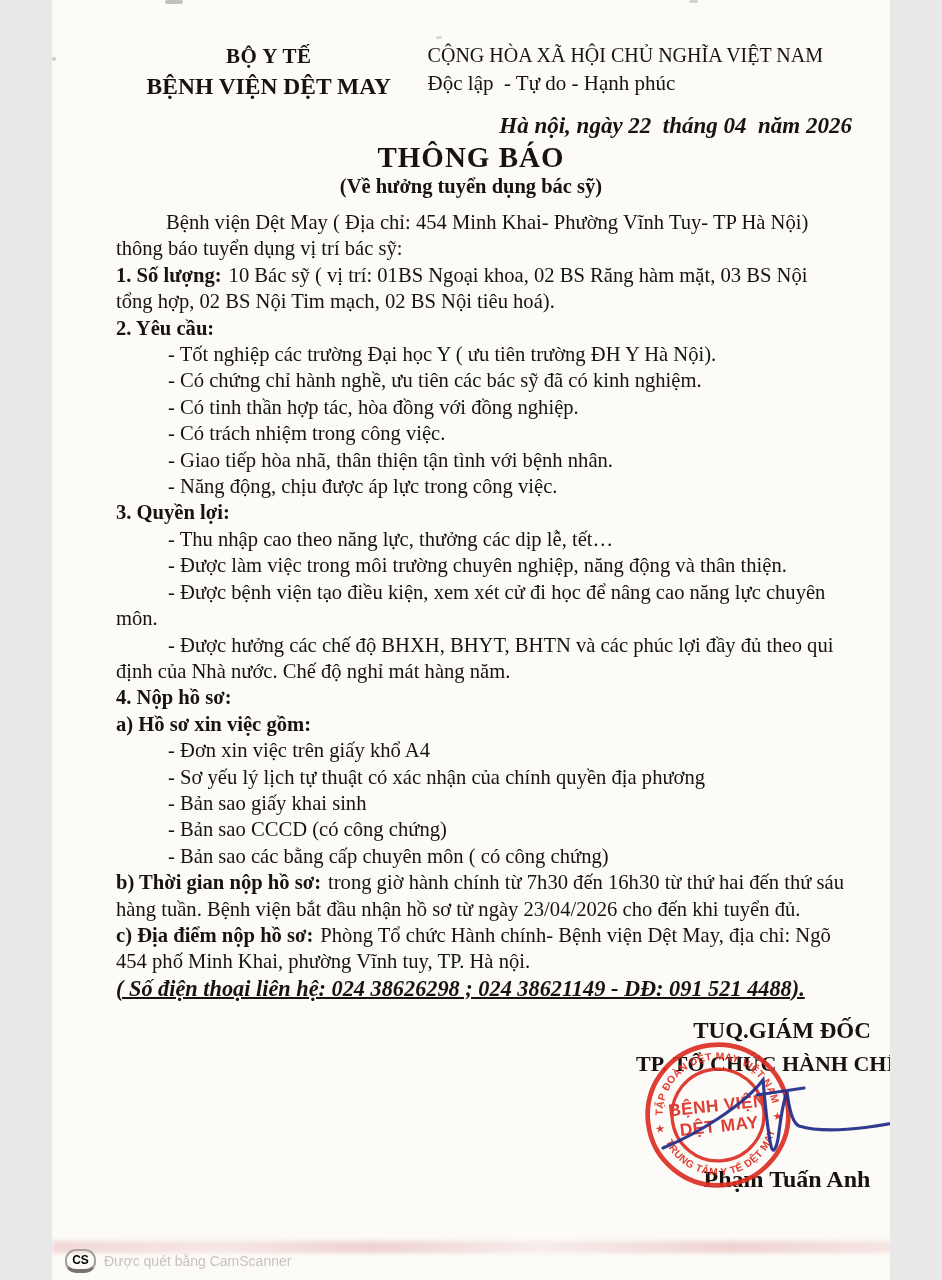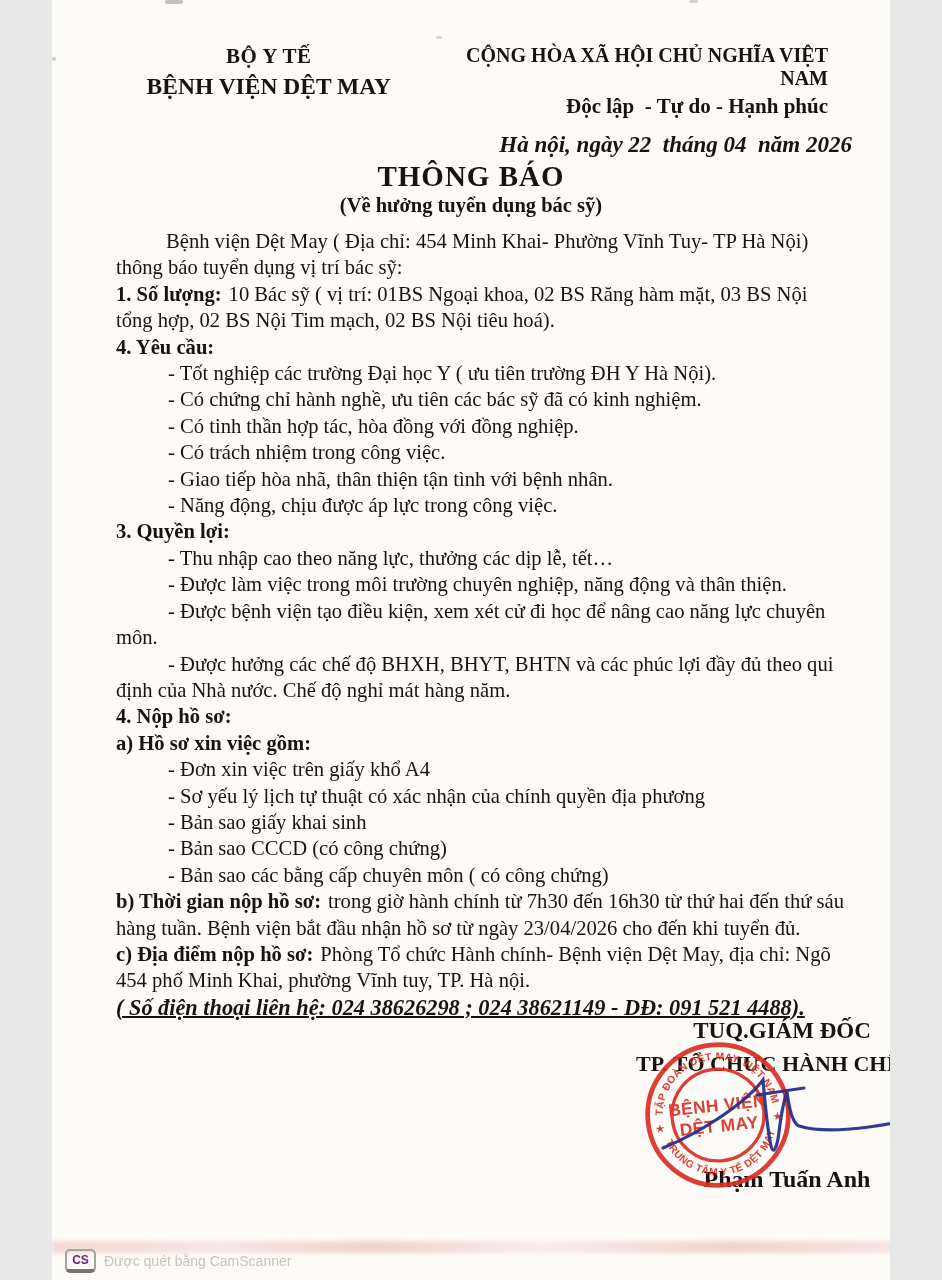--- a/index.html
+++ b/index.html
@@ -7,21 +7,21 @@
     position:relative; width:838px; height:1280px; margin:0 auto;
     background:#fcfbf8; overflow:hidden;
     font-family:"Liberation Serif","DejaVu Serif",serif;
     color:#17140f;
   }
   
   .header { display:flex; padding-top:44px; }
   .header-left { width:330px; margin-left:58px; text-align:center; font-weight:bold; }
   .org-parent { font-size:21px; letter-spacing:.5px; }
   .org-name   { font-size:23.5px; margin-top:4px; }
-  .header-right { width:416px; margin-left:auto; margin-right:62px; text-align:right; font-weight:bold; }
+  .header-right { width:416px; margin-left:auto; margin-right:62px; text-align:left; font-weight:normal; }
   .motto1 { font-size:20px; white-space:pre-wrap; }
   .motto2 { font-size:21px; margin-top:4px; white-space:pre-wrap; }
   .dateline {
     text-align:right; padding-right:38px; margin-top:13px;
     font-style:italic; font-weight:600; font-size:23px; white-space:pre-wrap;
   }
   .doc-title { text-align:center; font-weight:bold; font-size:29px; margin-top:2px; letter-spacing:1px; }
   .doc-subtitle { text-align:center; font-weight:bold; font-size:20.5px; margin-top:1px; }
   
   .bodytext { margin:11px 46px 0 64px; font-size:20.6px; line-height:26.4px; }
@@ -51,21 +51,21 @@
     background:linear-gradient(90deg, rgba(214,125,125,.28), rgba(214,125,125,.16) 18%,
       rgba(205,115,115,.30) 34%, rgba(214,140,140,.12) 52%, rgba(208,118,118,.30) 72%,
       rgba(214,125,125,.18) 88%, rgba(214,125,125,.08));
     filter:blur(2px);
   }
   .speck { position:absolute; background:#8a8884; opacity:.5; border-radius:2px; }
   
   .watermark { position:absolute; left:13px; top:1249px; display:flex; align-items:center; gap:8px;
                font-family:"Liberation Sans","DejaVu Sans",sans-serif; }
   .cs-logo { width:27px; height:18px; border:2px solid #a7a39e; border-bottom:4px solid #77736e;
-             border-radius:5px; color:#701a75; font-size:12px; font-weight:bold;
+             border-radius:11px; color:#000000; font-size:12px; font-weight:bold;
              display:flex; align-items:center; justify-content:center; }
   .cs-text { color:#c7c3bf; font-size:14px; }
 </style>
 </head>
 <body>
 
 <div class="page">
 
   <div class="header">
     <div class="header-left">
@@ -81,21 +81,21 @@
   <div class="dateline">Hà nội, ngày 22  tháng 04  năm 2026</div>
 
   <div class="doc-title">THÔNG BÁO</div>
   <div class="doc-subtitle">(Về hưởng tuyển dụng bác sỹ)</div>
 
   <div class="bodytext">
     <p class="indent">Bệnh viện Dệt May ( Địa chỉ: 454 Minh Khai- Phường Vĩnh Tuy- TP Hà Nội) thông báo tuyển dụng vị trí bác sỹ:</p>
 
     <p><b class="lbl">1. Số lượng:</b><span>10 Bác sỹ ( vị trí: 01BS Ngoại khoa, 02 BS Răng hàm mặt, 03 BS Nội tổng hợp, 02 BS Nội Tim mạch, 02 BS Nội tiêu hoá).</span></p>
 
-    <p><b>4. Yêu cầu:</b></p>
+    <p><b>2. Yêu cầu:</b></p>
     <p class="bullet">- Tốt nghiệp các trường Đại học Y ( ưu tiên trường ĐH Y Hà Nội).</p>
     <p class="bullet">- Có chứng chỉ hành nghề, ưu tiên các bác sỹ đã có kinh nghiệm.</p>
     <p class="bullet">- Có tinh thần hợp tác, hòa đồng với đồng nghiệp.</p>
     <p class="bullet">- Có trách nhiệm trong công việc.</p>
     <p class="bullet">- Giao tiếp hòa nhã, thân thiện tận tình với bệnh nhân.</p>
     <p class="bullet">- Năng động, chịu được áp lực trong công việc.</p>
 
     <p><b>3. Quyền lợi:</b></p>
     <p class="bullet">- Thu nhập cao theo năng lực, thưởng các dịp lễ, tết…</p>
     <p class="bullet">- Được làm việc trong môi trường chuyên nghiệp, năng động và thân thiện.</p>

